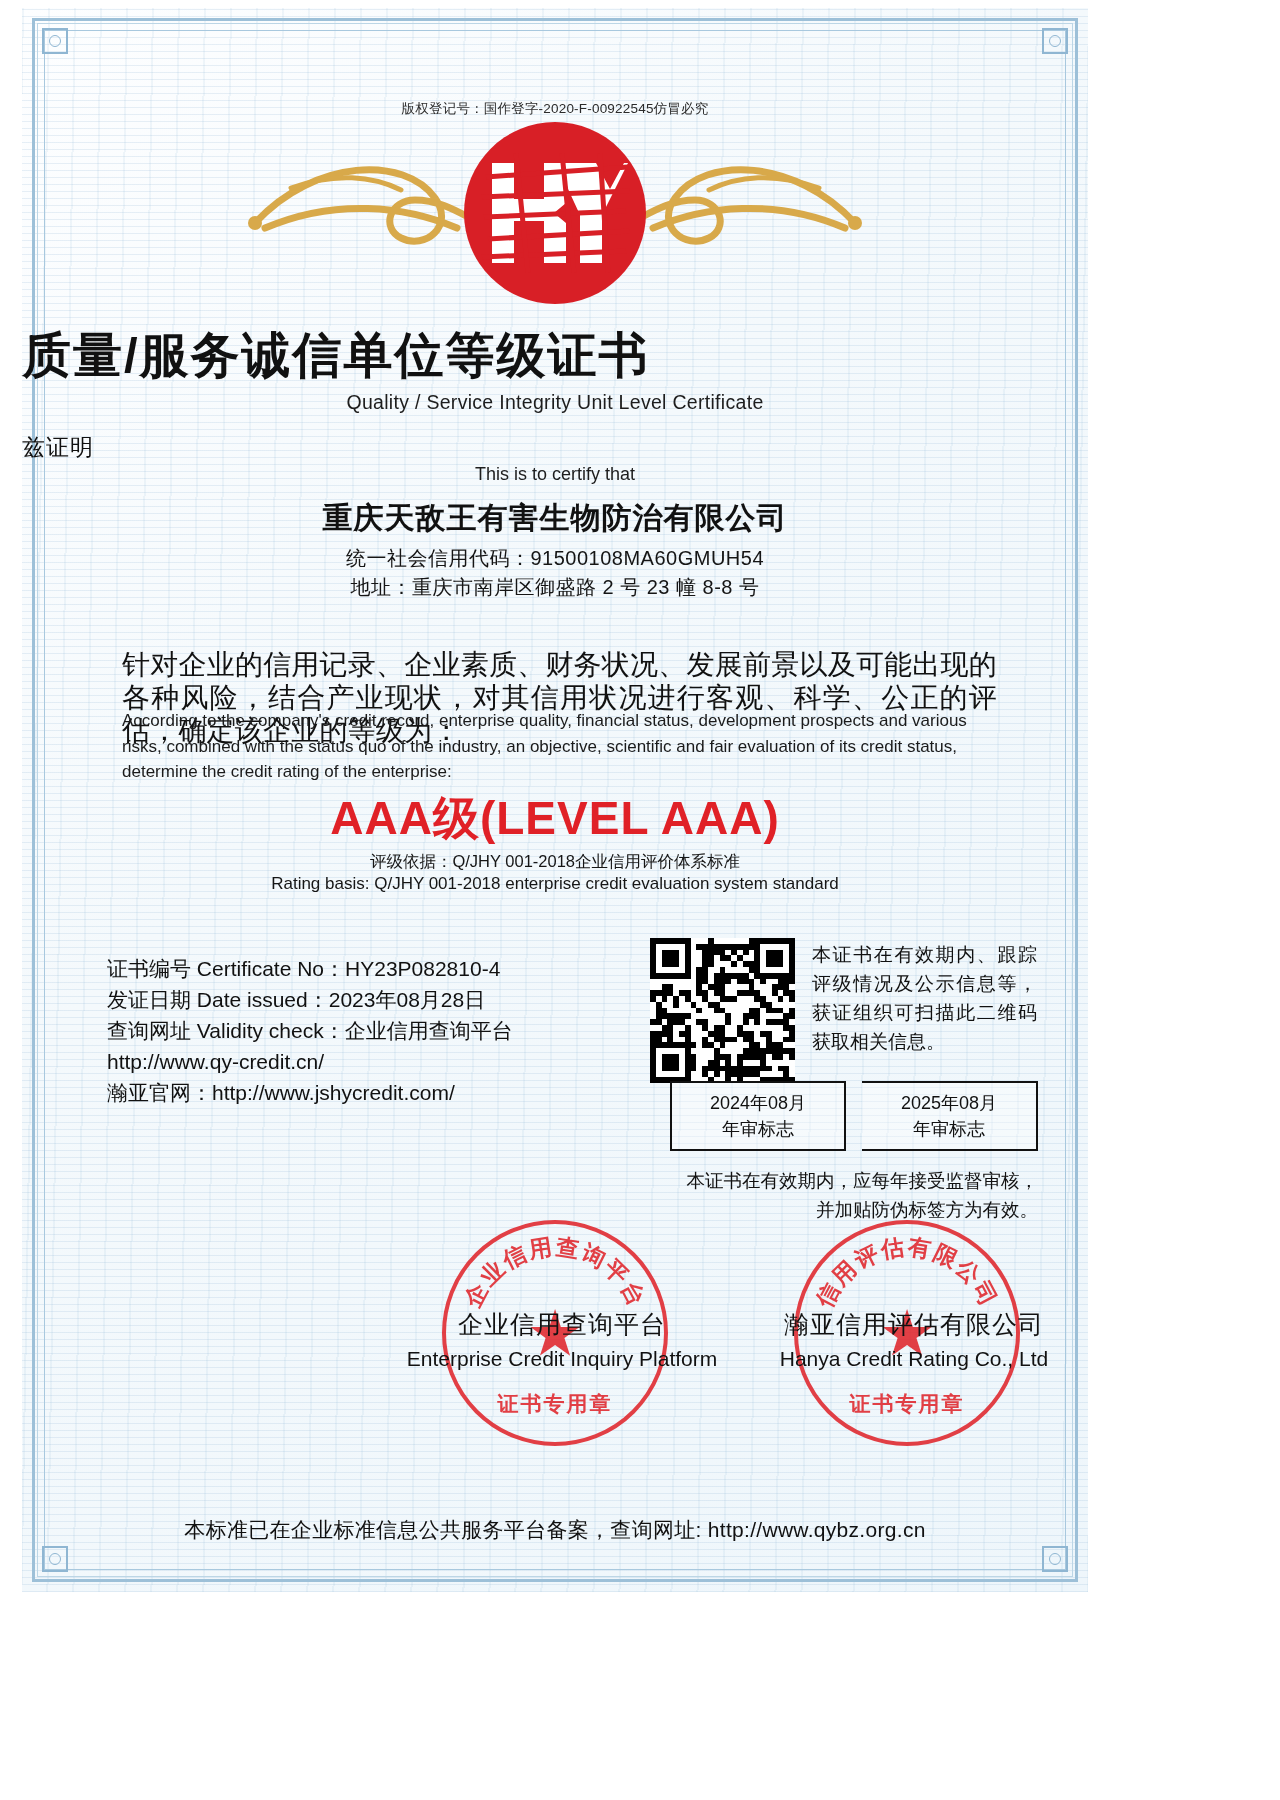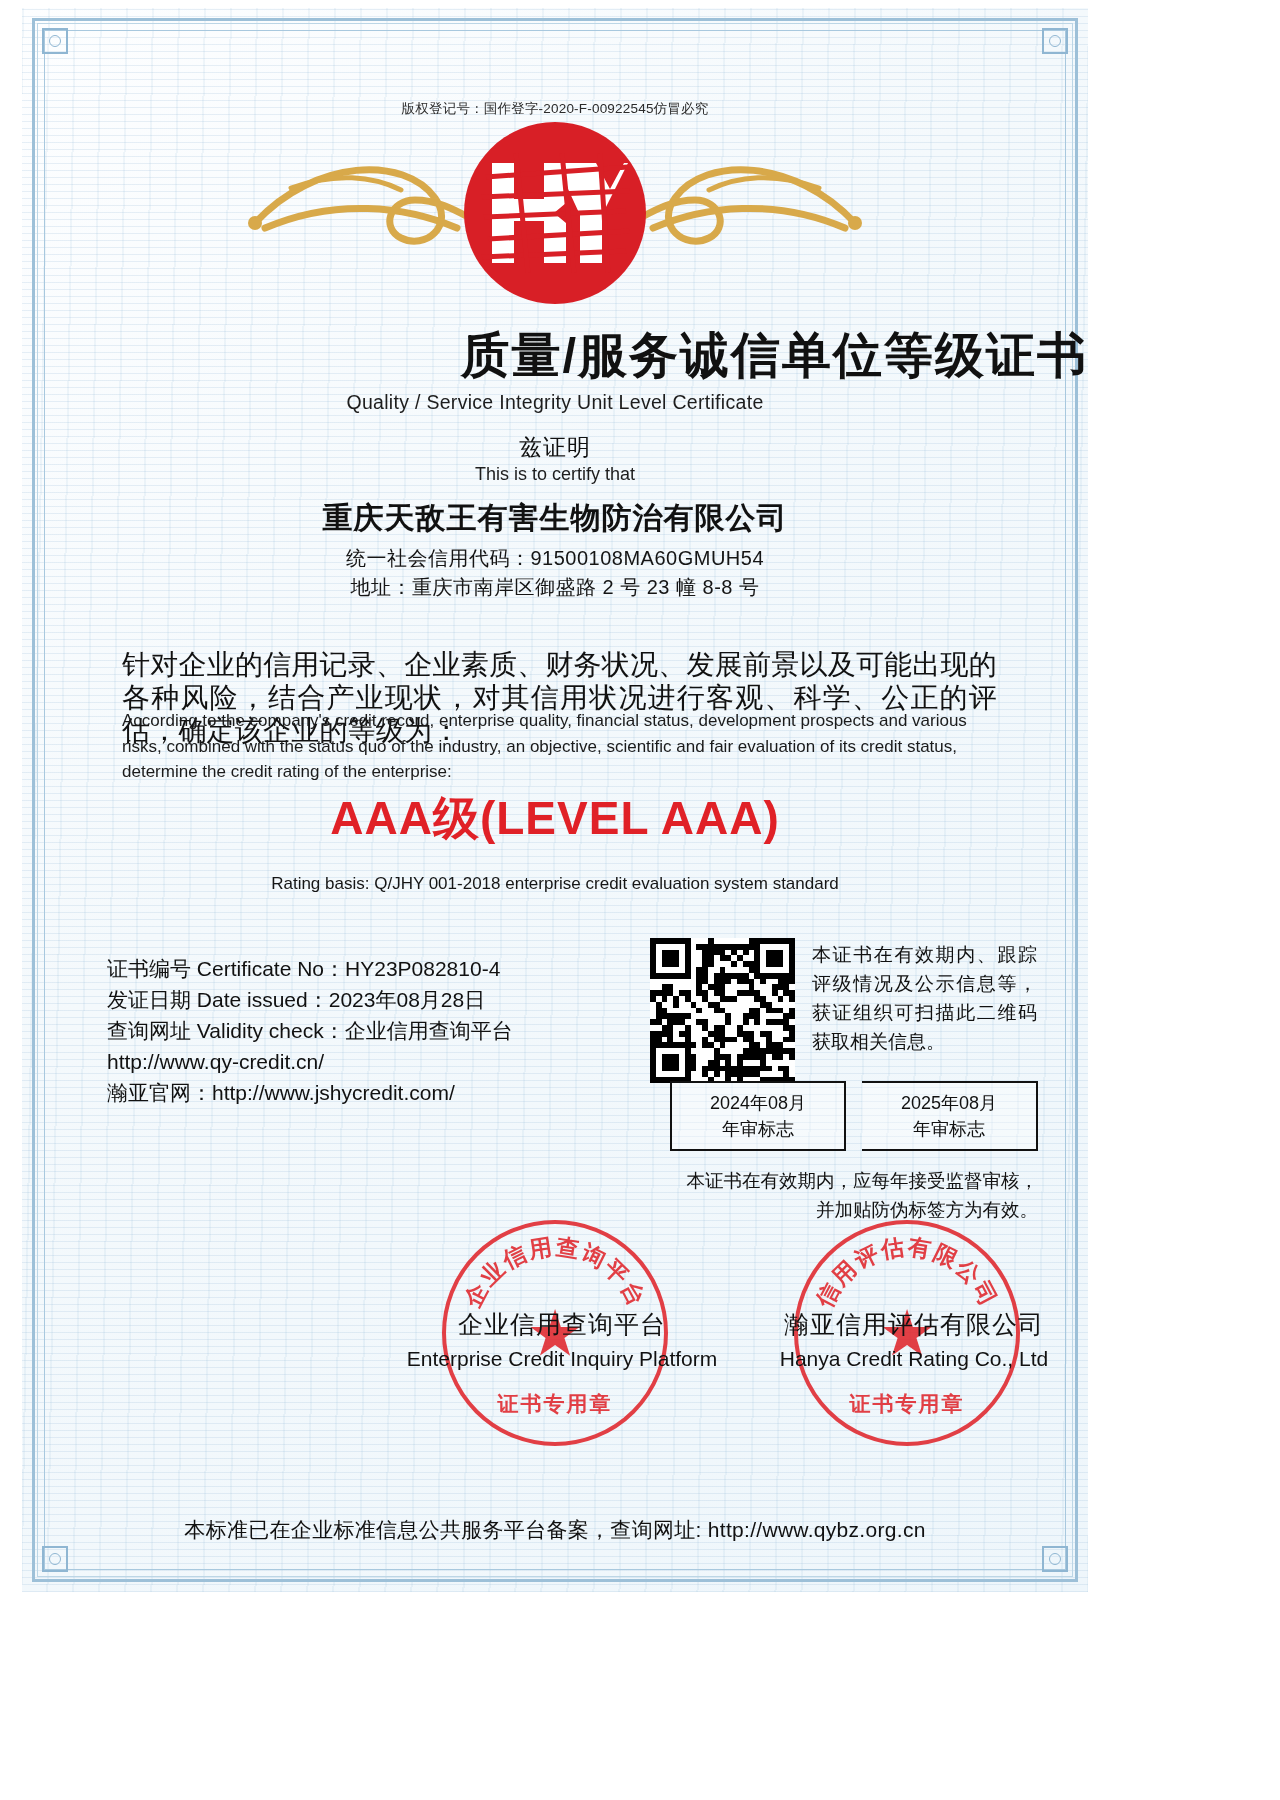--- a/index.html
+++ b/index.html
@@ -121,40 +121,40 @@
     justify-content: center;
     overflow: hidden;
   }
   .logo-circle svg { display: block; }
 
   
   .title-cn {
     position: absolute;
     top: 315px;
     width: 100%;
-    text-align: right;
+    text-align: left;
     font-size: 49px;
     font-weight: bold;
     color: #111;
     letter-spacing: 2px;
   }
   .title-en {
     position: absolute;
     top: 383px;
     width: 100%;
     text-align: center;
     font-size: 19.5px;
     color: #1d1d1d;
     letter-spacing: 0.3px;
   }
   .certify-cn {
     position: absolute;
     top: 424px;
     width: 100%;
-    text-align: center;
+    text-align: left;
     font-size: 23px;
     color: #111;
     letter-spacing: 1px;
   }
   .certify-en {
     position: absolute;
     top: 456px;
     width: 100%;
     text-align: center;
     font-size: 18px;
@@ -456,20 +456,21 @@
   <div class="certify-cn">兹证明</div>
   <div class="certify-en">This is to certify that</div>
   <div class="company-name">重庆天敌王有害生物防治有限公司</div>
   <div class="credit-code">统一社会信用代码：91500108MA60GMUH54</div>
   <div class="address">地址：重庆市南岸区御盛路 2 号 23 幢 8-8 号</div>
 
   <div class="body-cn">针对企业的信用记录、企业素质、财务状况、发展前景以及可能出现的各种风险，结合产业现状，对其信用状况进行客观、科学、公正的评估，确定该企业的等级为：</div>
   <div class="body-en">According to the company's credit record, enterprise quality, financial status, development prospects and various risks, combined with the status quo of the industry, an objective, scientific and fair evaluation of its credit status, determine the credit rating of the enterprise:</div>
 
   <div class="level">AAA级(LEVEL AAA)</div>
+  <div class="rating-basis-cn">评级依据：Q/JHY 001-2018企业信用评价体系标准</div>
   <div class="rating-basis-en">Rating basis: Q/JHY 001-2018 enterprise credit evaluation system standard</div>
 
   <div class="details">
     <div class="row">证书编号 Certificate No：HY23P082810-4</div>
     <div class="row">发证日期 Date issued：2023年08月28日</div>
     <div class="row">查询网址 Validity check：企业信用查询平台</div>
     <div class="row">http://www.qy-credit.cn/</div>
     <div class="row">瀚亚官网：http://www.jshycredit.com/</div>
   </div>
 

